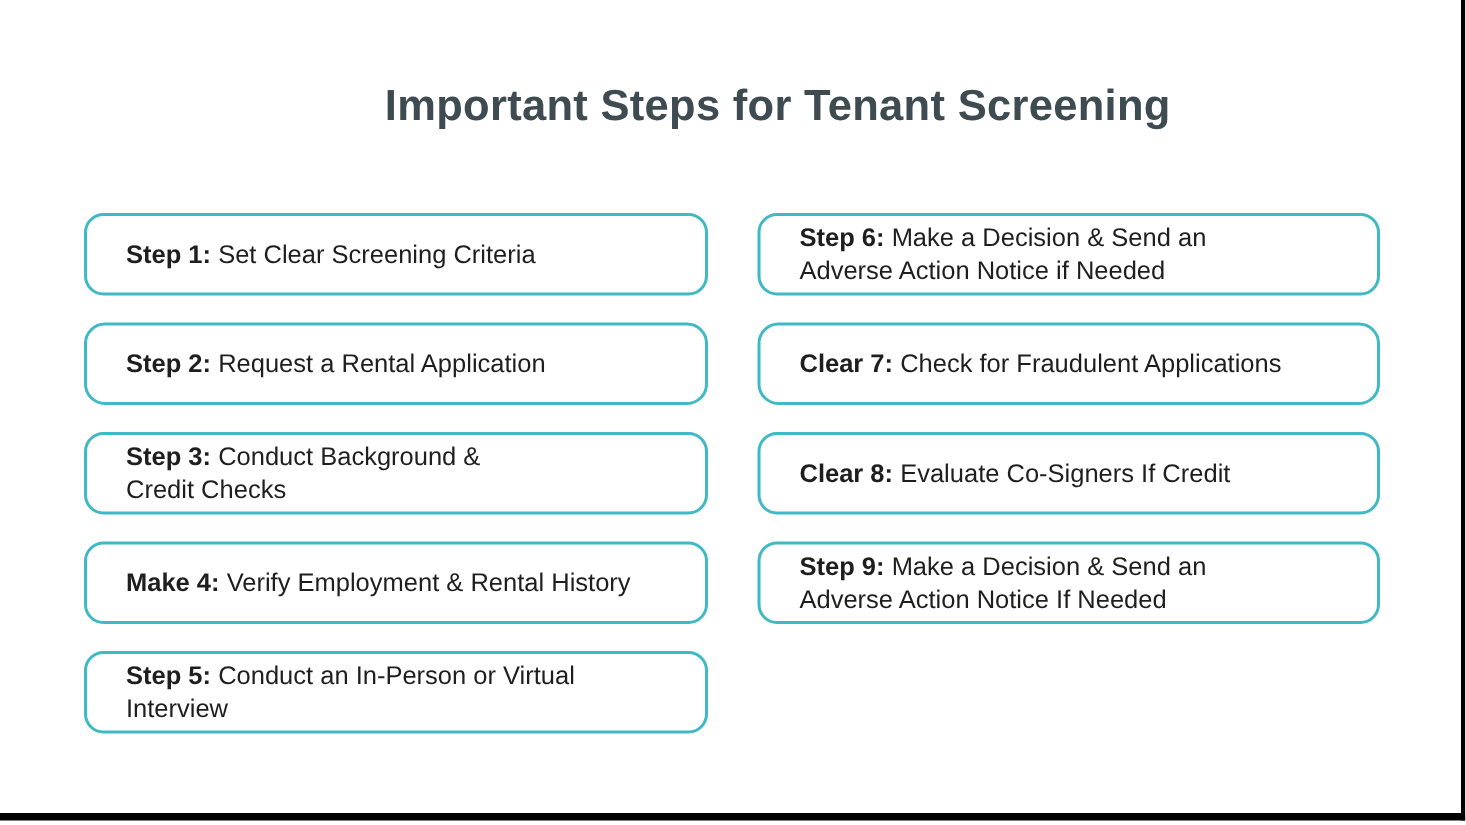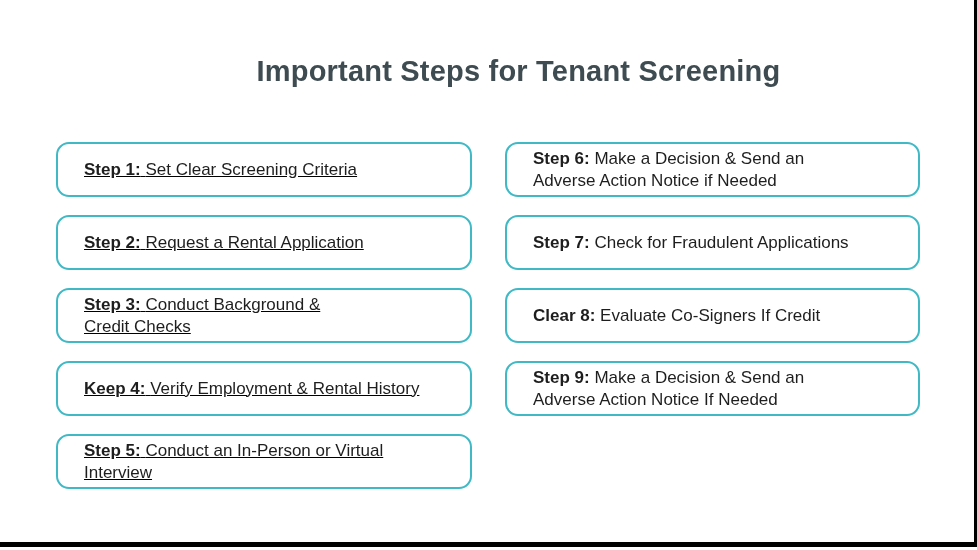--- a/index.html
+++ b/index.html
@@ -28,24 +28,24 @@
     position: absolute;
     box-sizing: border-box;
     height: 55px;
     background: #ffffff;
     border: 2px solid #3FB9C5;
     border-radius: 13px;
     display: flex;
     align-items: center;
     padding: 4px 12px 4px 26px;
   }
-  .col-left  { left: 56px;  width: 416px; text-decoration: underline; }
+  .col-left  { left: 56px;  width: 416px; }
   .col-right { left: 505px; width: 415px; align-items: center; }
   .row-0 { top: 142px; }
-  .row-1 { top: 215px; }
+  .row-1 { top: 215px; border-radius: 14px; }
   .row-2 { top: 288px; }
   .row-3 { top: 361px; }
   .row-4 { top: 434px; }
   .step-text {
     margin: 0;
     font-size: 17px;
     line-height: 22px;
     color: #1E1E1E;
   }
   .step-label { font-weight: bold; }
@@ -78,33 +78,33 @@
     <p class="step-text"><strong class="step-label">Step 1:</strong> <span class="step-desc">Set Clear Screening Criteria</span></p>
   </div>
   <div class="step-box col-left row-1">
     <p class="step-text"><strong class="step-label">Step 2:</strong> <span class="step-desc">Request a Rental Application</span></p>
   </div>
   <div class="step-box col-left row-2">
     <p class="step-text"><strong class="step-label">Step 3:</strong> <span class="step-desc">Conduct Background &amp;
 Credit Checks</span></p>
   </div>
   <div class="step-box col-left row-3">
-    <p class="step-text"><strong class="step-label">Keep 4:</strong> <span class="step-desc">Verify Employment &amp; Rental History</span></p>
+    <p class="step-text"><strong class="step-label">Make 4:</strong> <span class="step-desc">Verify Employment &amp; Rental History</span></p>
   </div>
   <div class="step-box col-left row-4">
     <p class="step-text"><strong class="step-label">Step 5:</strong> <span class="step-desc">Conduct an In-Person or Virtual
 Interview</span></p>
   </div>
 
   <div class="step-box col-right row-0">
     <p class="step-text"><strong class="step-label">Step 6:</strong> <span class="step-desc">Make a Decision &amp; Send an
 Adverse Action Notice if Needed</span></p>
   </div>
   <div class="step-box col-right row-1">
-    <p class="step-text"><strong class="step-label">Step 7:</strong> <span class="step-desc">Check for Fraudulent Applications</span></p>
+    <p class="step-text"><strong class="step-label">Clear 7:</strong> <span class="step-desc">Check for Fraudulent Applications</span></p>
   </div>
   <div class="step-box col-right row-2">
     <p class="step-text"><strong class="step-label">Clear 8:</strong> <span class="step-desc">Evaluate Co-Signers If Credit</span></p>
   </div>
   <div class="step-box col-right row-3">
     <p class="step-text"><strong class="step-label">Step 9:</strong> <span class="step-desc">Make a Decision &amp; Send an
 Adverse Action Notice If Needed</span></p>
   </div>
 
   <div class="frame-right"></div>

